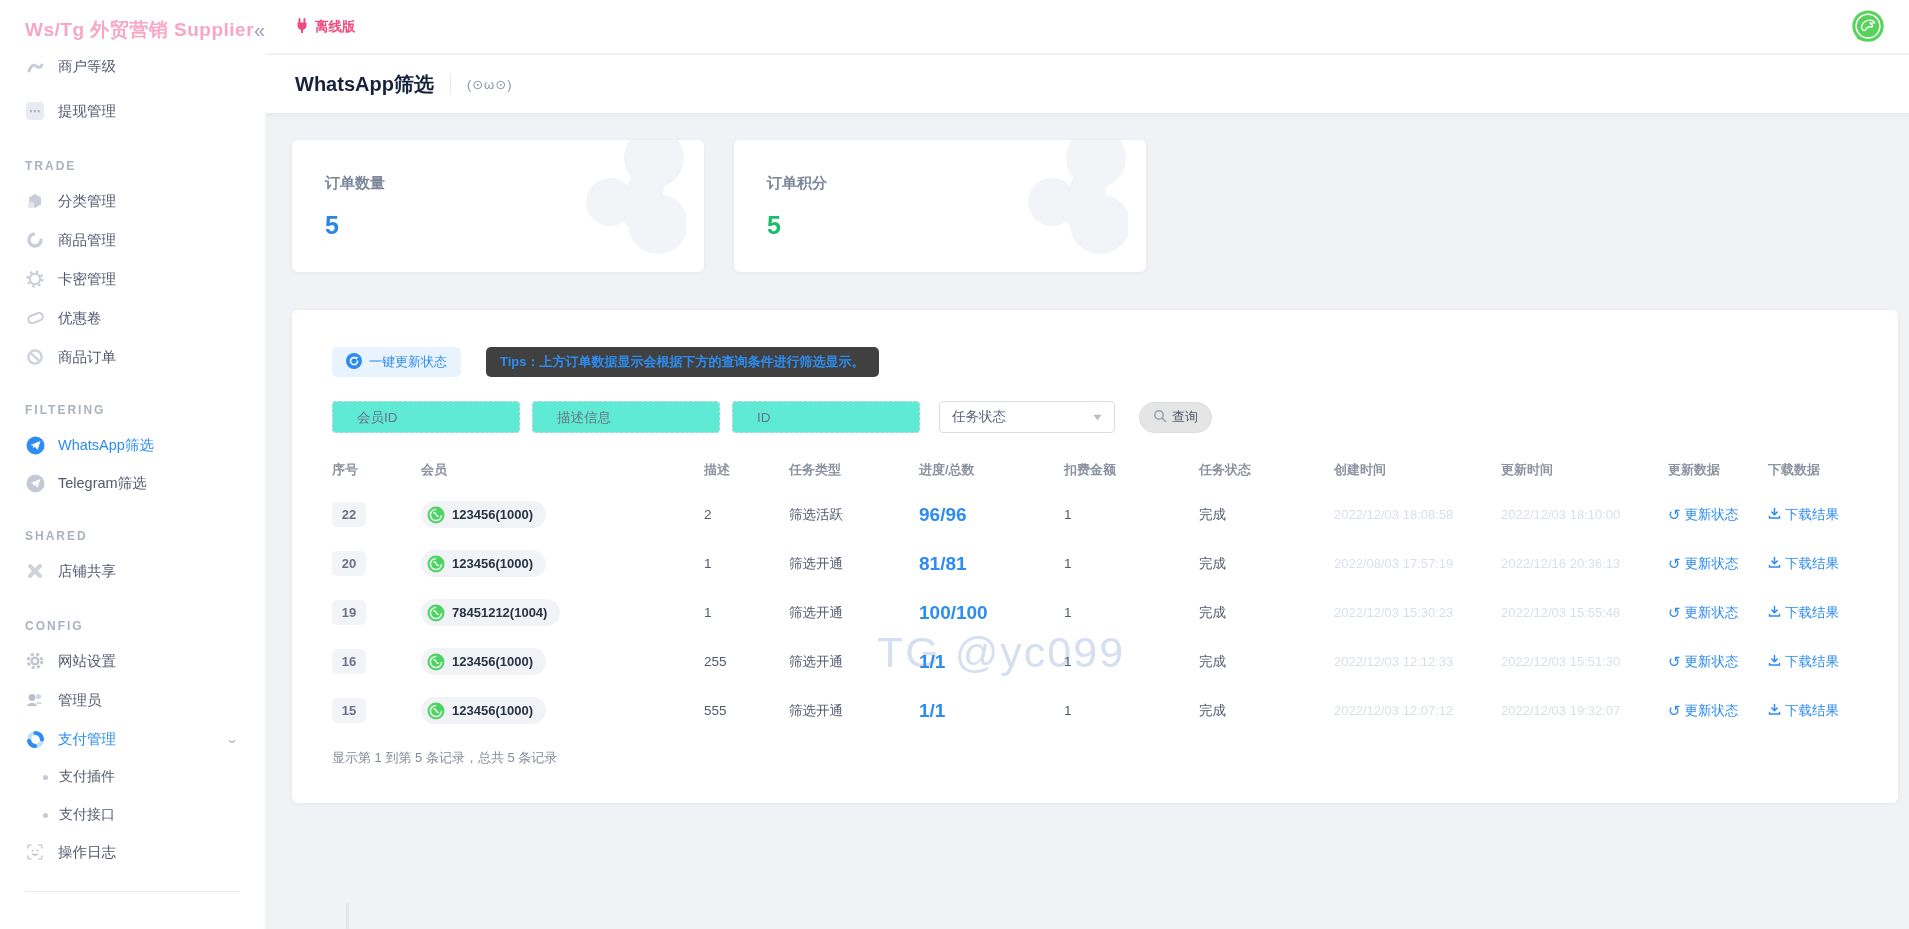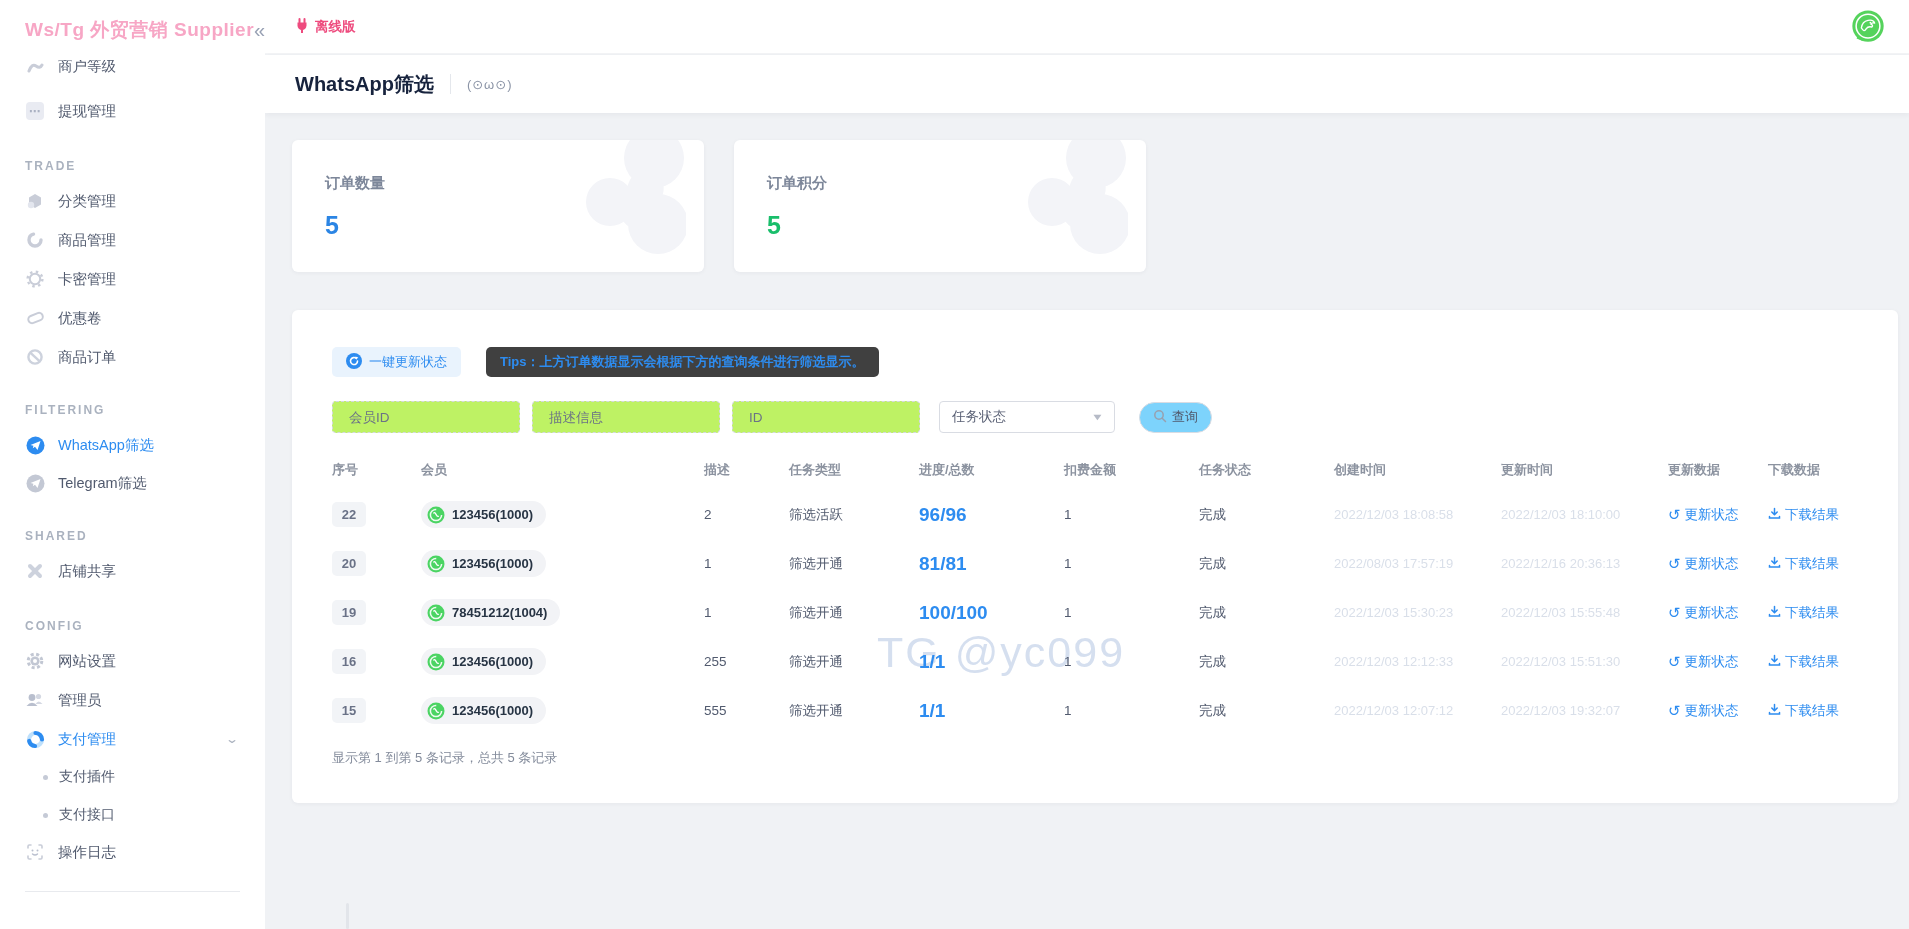--- a/index.html
+++ b/index.html
@@ -53,28 +53,28 @@
   
   .panel { position:absolute; left:27px; top:197px; width:1606px; height:493px; background:#fff; border-radius:6px;
     box-shadow:0 1px 4px rgba(31,45,61,.05); padding:37px 30px 0 40px; }
   .pill-row { display:flex; align-items:center; height:30px; }
   .btn-update-all { display:flex; align-items:center; gap:7px; height:30px; padding:0 14px; border-radius:5px;
     background:#e9f3fd; color:#2d8cf0; font-size:13px; cursor:pointer; }
   .tips { margin-left:25px; display:flex; align-items:center; height:30px; padding:0 14px; border-radius:5px;
     background:#404040; color:#2d8cf0; font-size:13px; font-weight:bold; }
 
   .filter-row { margin-top:24px; display:flex; align-items:center; height:32px; }
-  .f-input { width:188px; height:32px; border:1px dashed #d4d8e0; border-radius:4px; background:#bef264;
-    padding:0 16px; font-size:13.5px; color:#515a6e; outline:none; margin-right:12px;
+  .f-input { width:188px; height:32px; border:1px dashed #d4d8e0; border-radius:4px; background:#5eead4;
+    padding:0 24px; font-size:13.5px; color:#515a6e; outline:none; margin-right:12px;
     font-family:"Liberation Sans","DejaVu Sans",sans-serif; }
   .f-input::placeholder { color:#6b7386; opacity:1; }
   .f-select { width:176px; height:32px; border:1px solid #d9dce3; border-radius:4px; margin-left:7px;
     display:flex; align-items:center; justify-content:space-between; padding:0 12px; font-size:13.5px; color:#5a6175; cursor:pointer; }
   .f-select .caret { font-size:9px; color:#b6bbc7; transform:scaleX(1.5); }
-  .btn-search { margin-left:24px; height:31px; padding:0 13px; border:1px solid #d9dce3; border-radius:16px; background:#7dd3fc;
+  .btn-search { margin-left:24px; height:31px; padding:0 13px; border:1px solid #d9dce3; border-radius:16px; background:#e5e5e5;
     display:flex; align-items:center; gap:5px; font-size:13px; color:#515a6e; cursor:pointer; }
 
   
   .tgrid { display:grid; grid-template-columns:89px 283px 85px 130px 145px 135px 135px 167px 167px 100px auto; align-items:center; }
   .thead { margin-top:17px; height:40px; position:relative; z-index:1; }
   .thead span { font-size:13px; font-weight:bold; color:#8c93a0; }
   .trow { height:49px; position:relative; z-index:1; }
   .cell { font-size:13.5px; color:#515a6e; }
   .no-badge { display:inline-flex; align-items:center; justify-content:center; min-width:34px; height:25px; padding:0 9px;
     background:#f2f4f7; border-radius:5px; font-size:13px; font-weight:bold; color:#6a7287; }

